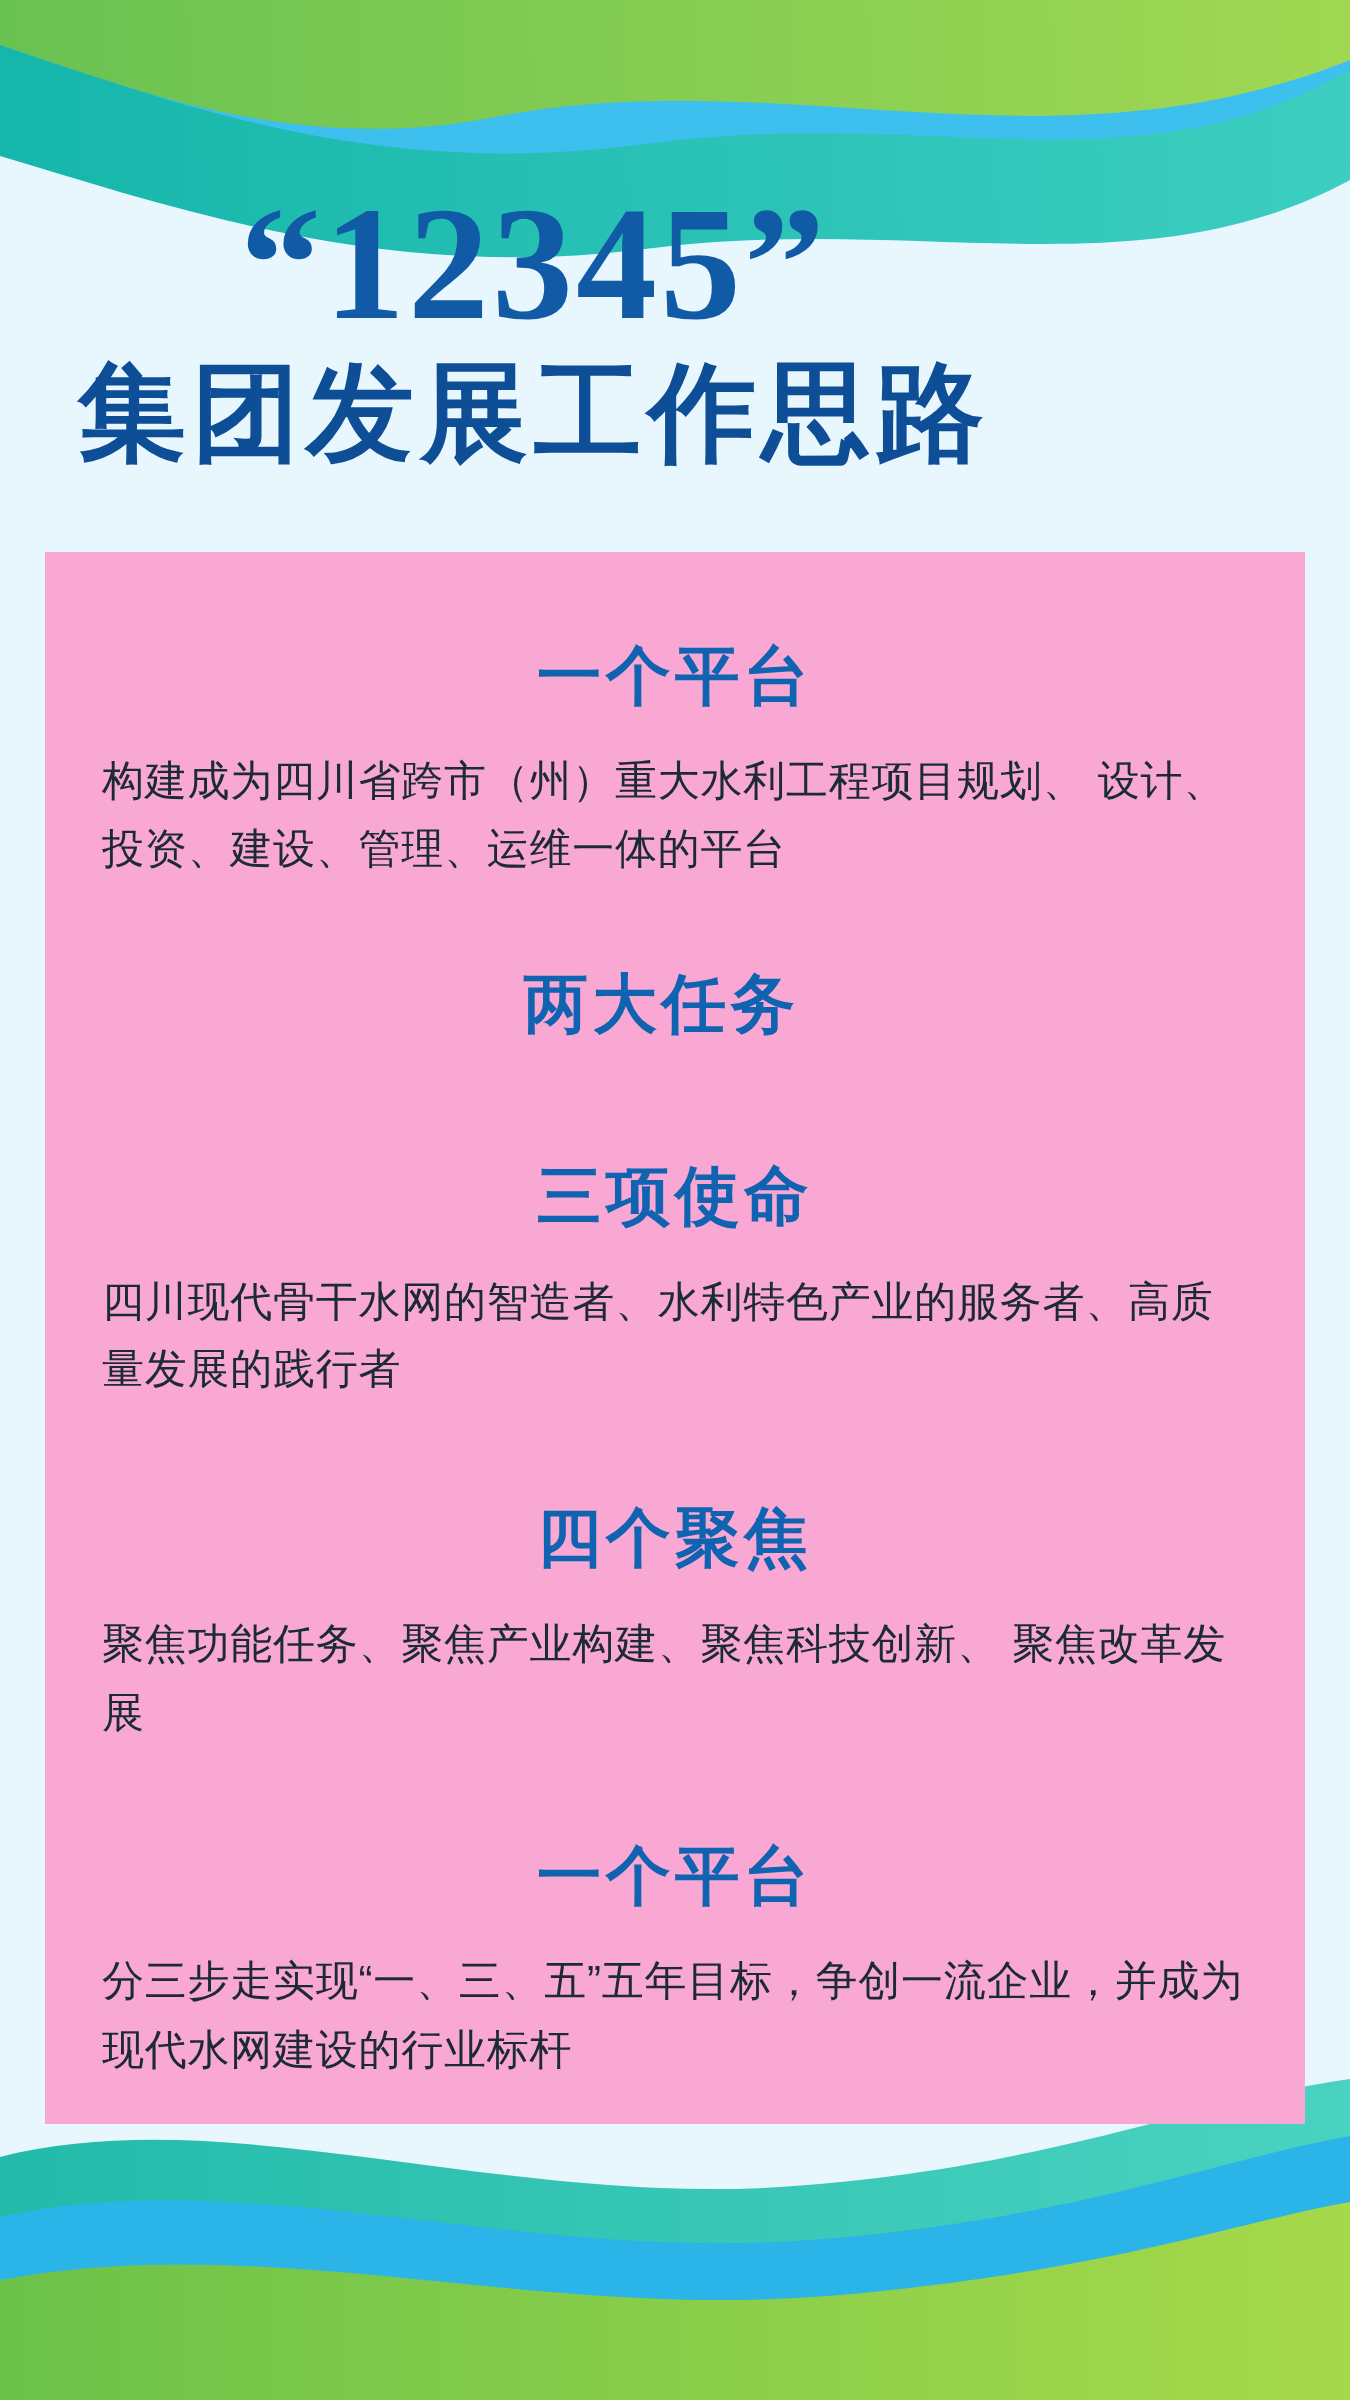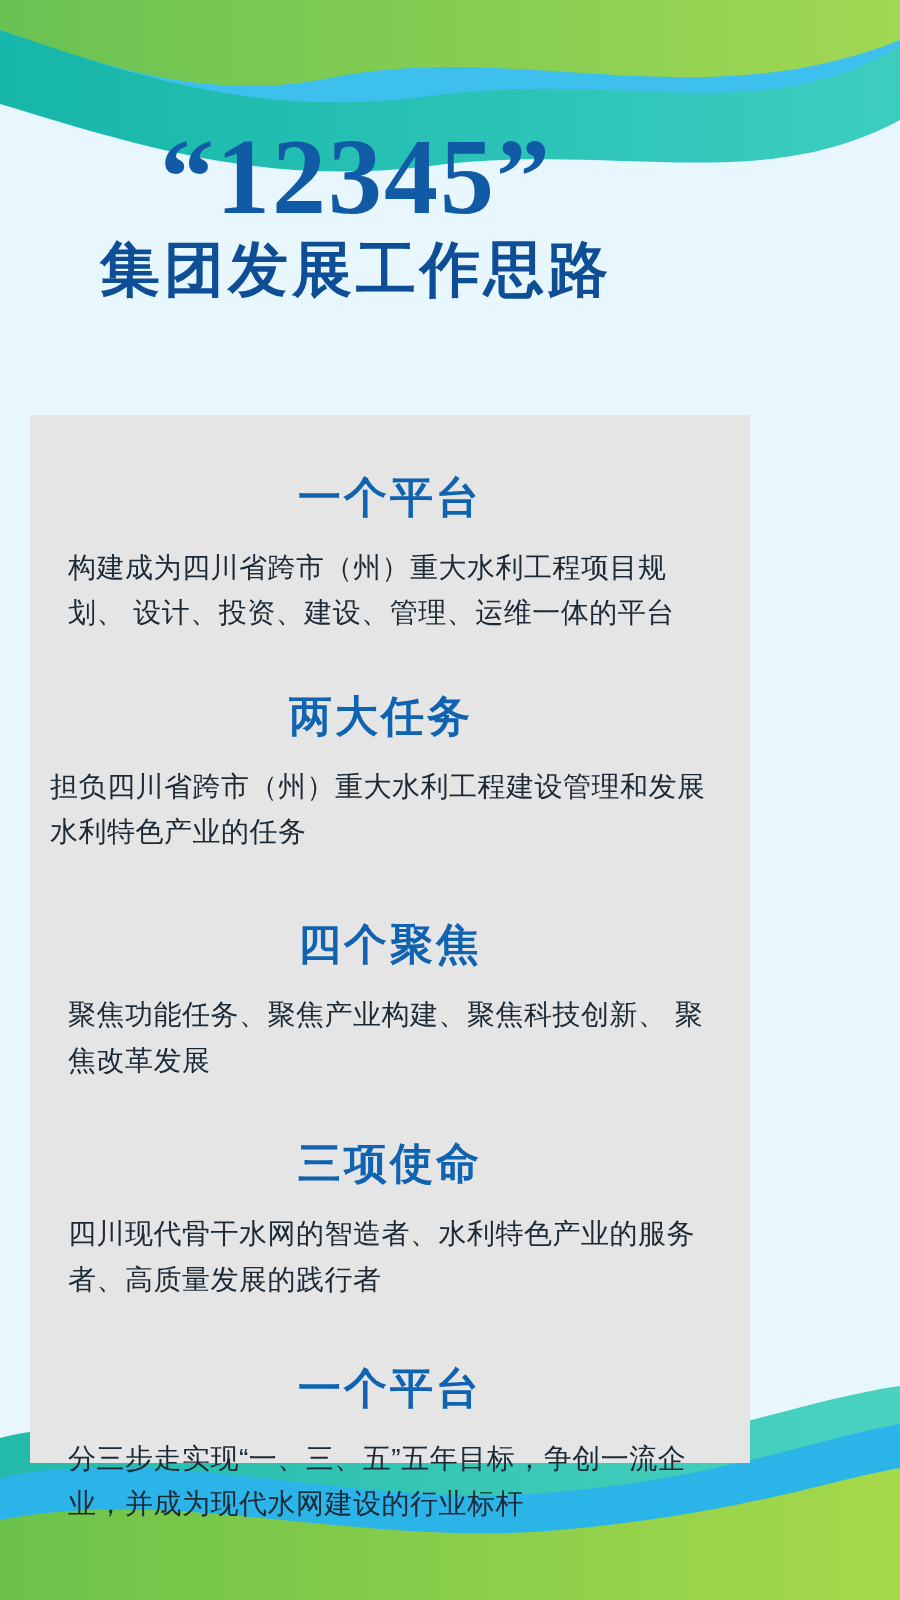--- a/index.html
+++ b/index.html
@@ -42,34 +42,33 @@
     font-family: "Liberation Serif", "DejaVu Serif", serif;
     font-weight: bold;
     font-size: 108px;
     line-height: 1.05;
     color: #115aa6;
     letter-spacing: 2px;
   }
   .title-main {
     font-family: Liberation Serif, serif;
     font-weight: bold;
-    font-size: 60px;
+    font-size: 72px;
     line-height: 1.1;
     color: #0d4e96;
     letter-spacing: 4px;
     margin-top: 4px;
   }
   .panel {
     position: absolute;
     top: 368px;
     left: 30px;
-    width: 720px;
+    width: 840px;
     height: 1048px;
-    background: #e5e5e5;
-    margin-top: 47px;
+    background: #f9a8d4;
   }
   .section {
     padding: 0 38px;
   }
   .section-heading {
     text-align: center;
     color: #0f63b0;
     font-weight: bold;
     font-size: 43px;
     letter-spacing: 3px;
@@ -136,31 +135,30 @@
 
     <div class="panel">
 
       <div class="section sec-1">
         <h2 class="section-heading">一个平台</h2>
         <p class="section-body">构建成为四川省跨市（州）重大水利工程项目规划、 设计、投资、建设、管理、运维一体的平台</p>
       </div>
 
       <div class="section sec-2">
         <h2 class="section-heading">两大任务</h2>
-        <p class="section-body">担负四川省跨市（州）重大水利工程建设管理和发展水利特色产业的任务</p>
+      </div>
+
+      <div class="section sec-3">
+        <h2 class="section-heading">三项使命</h2>
+        <p class="section-body">四川现代骨干水网的智造者、水利特色产业的服务者、高质量发展的践行者</p>
       </div>
 
       <div class="section sec-4">
         <h2 class="section-heading">四个聚焦</h2>
         <p class="section-body">聚焦功能任务、聚焦产业构建、聚焦科技创新、 聚焦改革发展</p>
-      </div>
-
-      <div class="section sec-3">
-        <h2 class="section-heading">三项使命</h2>
-        <p class="section-body">四川现代骨干水网的智造者、水利特色产业的服务者、高质量发展的践行者</p>
       </div>
 
       <div class="section sec-5">
         <h2 class="section-heading">一个平台</h2>
         <p class="section-body">分三步走实现“一、三、五”五年目标，争创一流企业，并成为现代水网建设的行业标杆</p>
       </div>
 
     </div>
   </div>
 </div>

